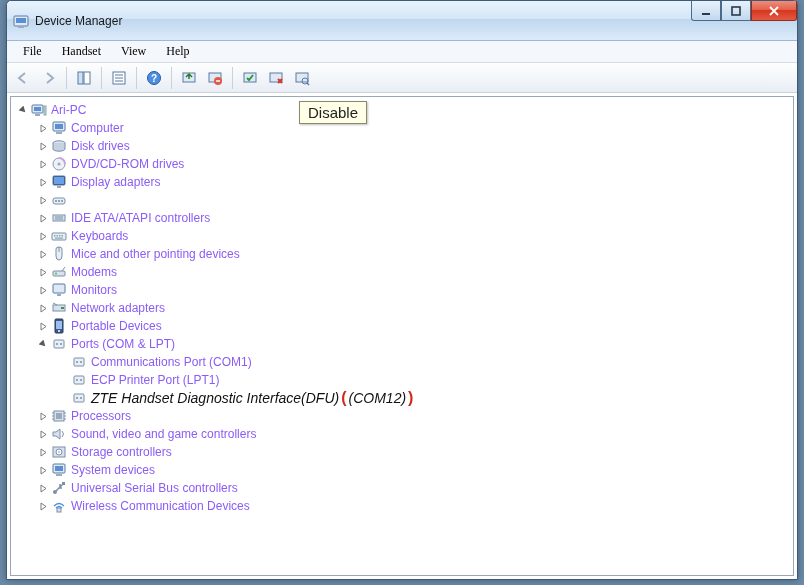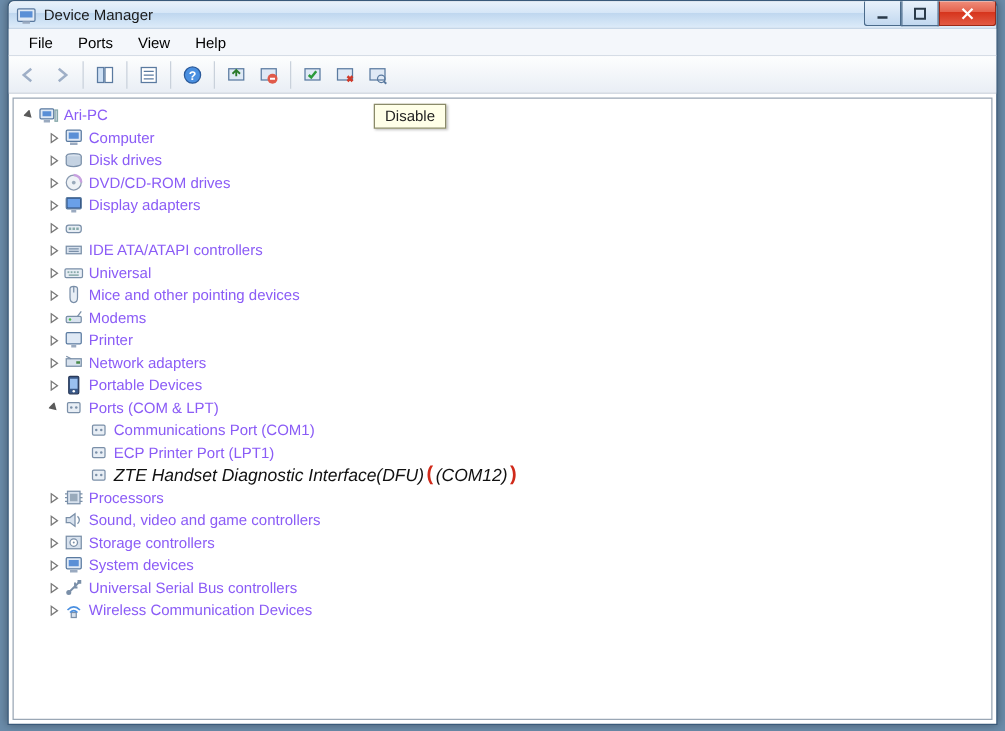--- a/index.html
+++ b/index.html
@@ -19,21 +19,21 @@
     width: 792px; height: 580px;
     background: #fff;
     border: 1px solid #3a5a7a;
     border-radius: 5px 5px 0 0;
     box-shadow: 0 0 8px rgba(0,0,0,0.35);
     display: flex;
     flex-direction: column;
   }
   
   .titlebar {
-    height: 22px;
+    height: 40px;
     background: linear-gradient(to bottom, #e9f2fb 0%, #d5e6f7 45%, #bfd7ef 46%, #dcebf9 100%);
     border-bottom: 1px solid #9db8d4;
     display: flex;
     align-items: center;
     padding: 0 0 0 6px;
     border-radius: 5px 5px 0 0;
     position: relative;
     text-align: center;
   }
   .titlebar .app-icon {
@@ -55,21 +55,21 @@
     background: linear-gradient(to bottom,#f08d7a 0%,#e4624d 45%,#d6341c 46%,#e25a44 100%);
     border-color:#9a2a18; color:#fff; border-radius:0 0 3px 0;
   }
   .win-btn svg{width:12px;height:12px;}
   .win-btn.close svg{width:14px;height:12px;}
   
   .menubar {
     height:22px;
     background:#f4f7fb;
     border-bottom:1px solid #d6dde6;
-    display:flex; align-items:center; padding:0 6px;
+    display:flex; align-items:center; padding:0 6px;font-family:Liberation Serif, serif;
   }
   .menubar span { padding:2px 10px; cursor:default; }
   
   .toolbar {
     height:30px;
     background: linear-gradient(to bottom,#fdfefe,#e9eef5);
     border-bottom:1px solid #c9d1db;
     display:flex; align-items:center; padding:0 4px; gap:2px;
   }
   .tool {
@@ -98,21 +98,21 @@
   .expander svg{width:9px;height:9px;}
   .node-icon{width:16px;height:16px;display:inline-flex;align-items:center;justify-content:center;margin-right:4px;}
   .node-icon svg{width:16px;height:16px;}
   .label{color:#8b5cf6;}
   .row.highlight .label{font-size:14px;color:#111;font-style:italic;}
   .annot{color:#d02a1a;font-size:16px;font-weight:bold;padding:0 2px;}
   
   .tooltip{
     position:absolute; left:288px; top:4px;
     background:#ffffe8;border:1px solid #8a8a6a;
-    padding:2px 8px; font-size:12px; color:#222;
+    padding:2px 8px; font-size:15px; color:#222;
     box-shadow:1px 1px 2px rgba(0,0,0,.25);
   }
 </style>
 </head>
 <body>
 
 <div class="window">
 
   <div class="titlebar">
     <span class="app-icon">
@@ -137,21 +137,21 @@
       <div class="win-btn close">
           <svg viewBox="0 0 12 12">
             <path d="M2 2 L10 10 M10 2 L2 10" stroke="#fff" stroke-width="1.8"></path>
           </svg>
         </div>
     </div>
   </div>
 
   <div class="menubar">
     <span>File</span>
-    <span>Ports</span>
+    <span>Handset</span>
     <span>View</span>
     <span>Help</span>
   </div>
 
   <div class="toolbar">
     <div class="tool disabled">
         <svg viewBox="0 0 16 16">
           <path d="M10 3 L4 8 L10 13" fill="none" stroke="#3a5a8a" stroke-width="2"></path>
         </svg>
       </div>
@@ -331,21 +331,21 @@
                 <span class="expander">
                   <svg viewBox="0 0 9 9">
                     <path d="M2 1 L7 4.5 L2 8 Z" fill="none" stroke="#7a7a7a"></path>
                   </svg>
                 </span>
                 <span class="node-icon">
                   <svg viewBox="0 0 16 16">
                     <use href="#i-kbd"></use>
                   </svg>
                 </span>
-                <span class="label">Universal</span>
+                <span class="label">Keyboards</span>
               </div>
             </li>
             <li>
               <div class="row">
                 <span class="expander">
                   <svg viewBox="0 0 9 9">
                     <path d="M2 1 L7 4.5 L2 8 Z" fill="none" stroke="#7a7a7a"></path>
                   </svg>
                 </span>
                 <span class="node-icon">
@@ -376,21 +376,21 @@
                 <span class="expander">
                   <svg viewBox="0 0 9 9">
                     <path d="M2 1 L7 4.5 L2 8 Z" fill="none" stroke="#7a7a7a"></path>
                   </svg>
                 </span>
                 <span class="node-icon">
                   <svg viewBox="0 0 16 16">
                     <use href="#i-monitor"></use>
                   </svg>
                 </span>
-                <span class="label">Printer</span>
+                <span class="label">Monitors</span>
               </div>
             </li>
             <li>
               <div class="row">
                 <span class="expander">
                   <svg viewBox="0 0 9 9">
                     <path d="M2 1 L7 4.5 L2 8 Z" fill="none" stroke="#7a7a7a"></path>
                   </svg>
                 </span>
                 <span class="node-icon">

